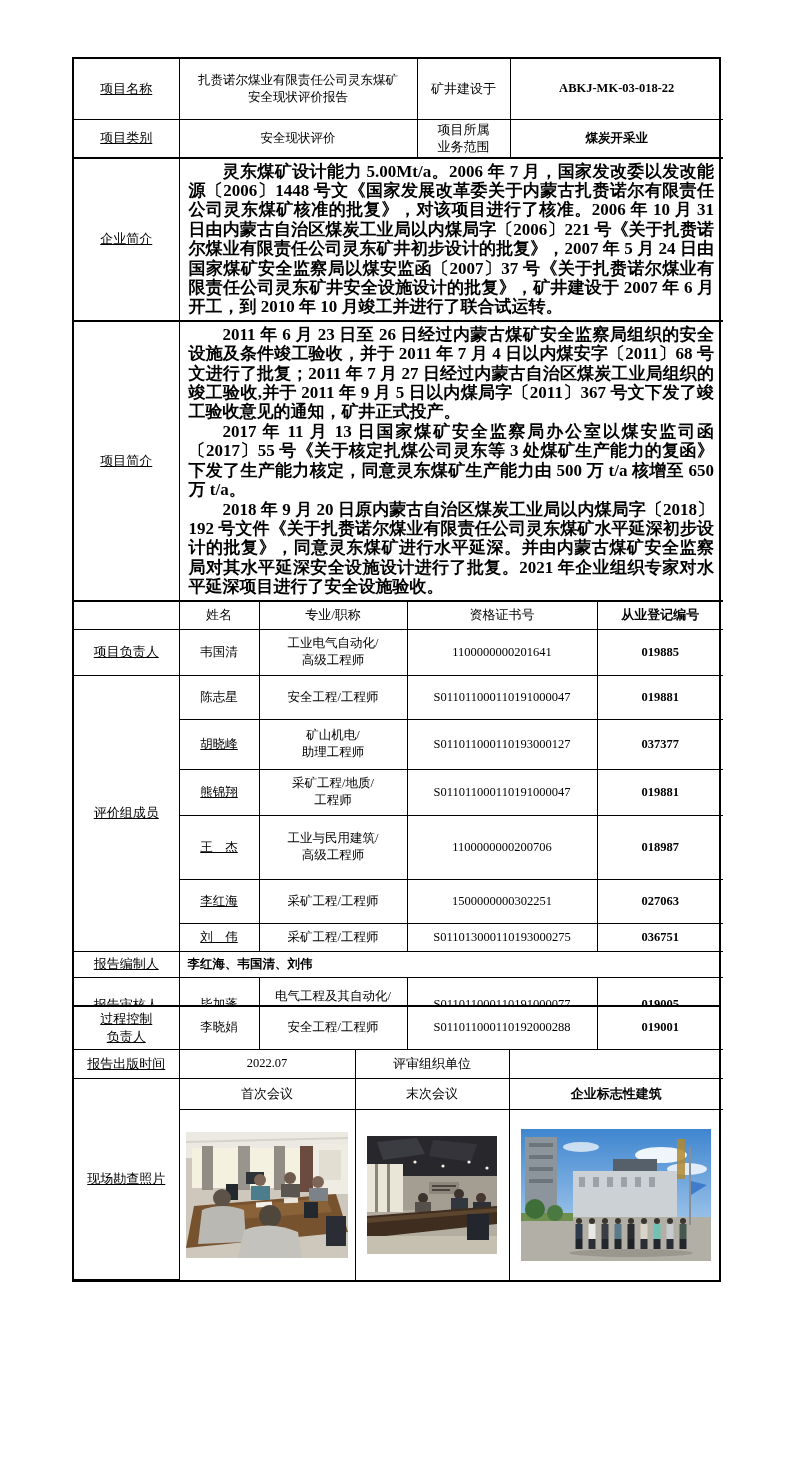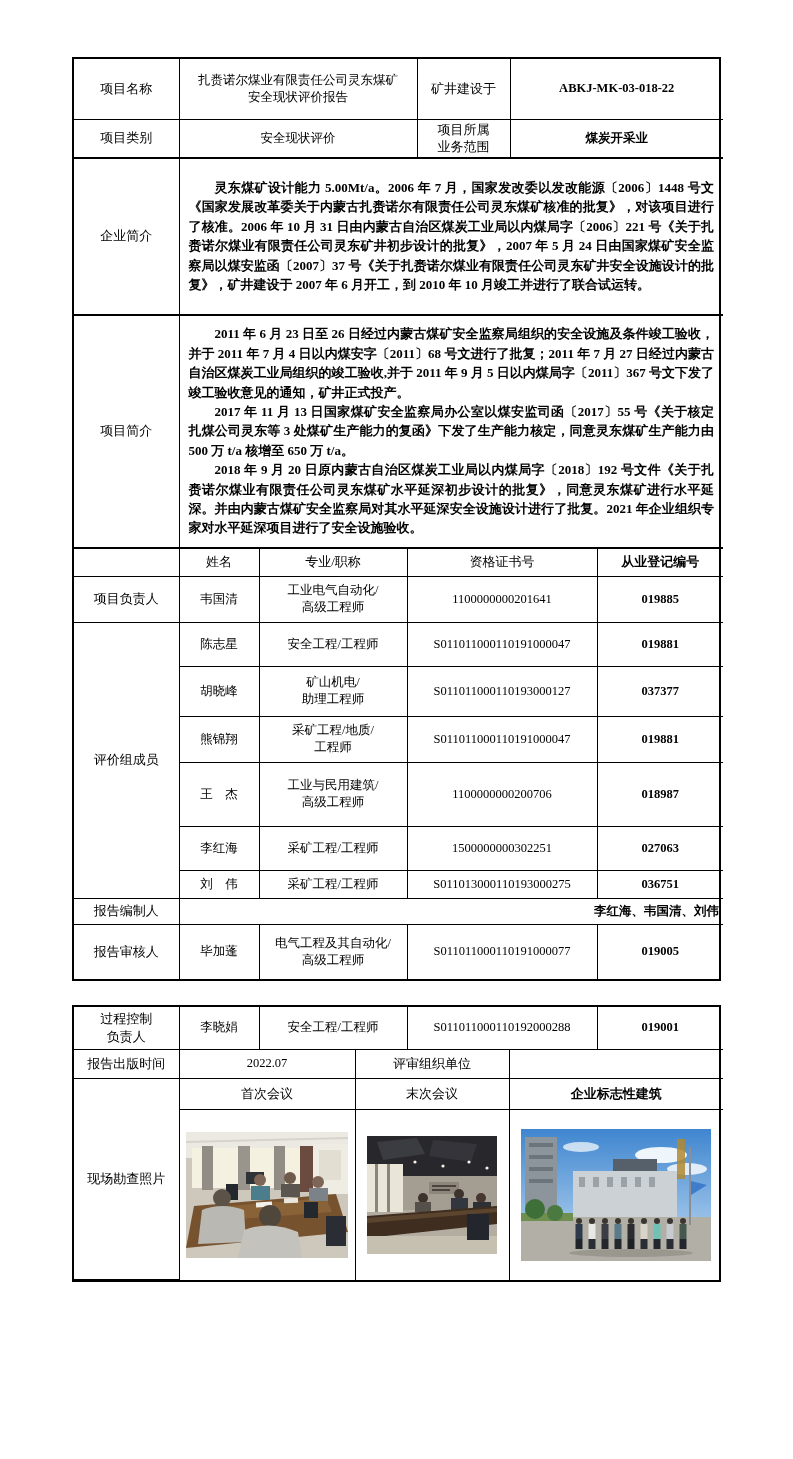--- a/index.html
+++ b/index.html
@@ -15,32 +15,32 @@
   #block1{top:57px;}
   #block2{top:1005px;}
   table.tbl{border-collapse:collapse;table-layout:fixed;width:100%;}
   .tbl td{
     border:1px solid #000;
     font-size:12.5px;line-height:1.35;
     text-align:center;vertical-align:middle;
     padding:1px 4px;overflow:hidden;
     white-space:pre-line;
   }
-  .tbl td:first-child{border-left:none;}
+  .tbl td:first-child{border-left:none;text-decoration:underline;}
   .tbl td:last-child{border-right:none;font-weight:bold;}
   .tbl.first tr:first-child td{border-top:none;}
   .tbl.flush tr:first-child td{border-top:none;}
   .tbl.last tr:last-child td{border-bottom:none;}
   td.lab{font-size:13px;}
-  td.left{text-align:right;padding-left:8px;}
+  td.left{text-align:left;padding-left:8px;}
   td.para{
     text-align:justify;vertical-align:middle;padding:3px 9px 3px 9px;white-space:normal;
   }
   td.para .p{
-    text-indent:2em;text-align:justify;font-size:13px;line-height:19.4px;
+    text-indent:2em;text-align:justify;font-size:17px;line-height:19.4px;
   }
   td.photo{padding:2px;vertical-align:middle;}
   td.photo svg{display:block;margin:0 auto;}
 </style>
 </head>
 <body>
 
 <div class="sheet">
 
   <div class="block" id="block1">

